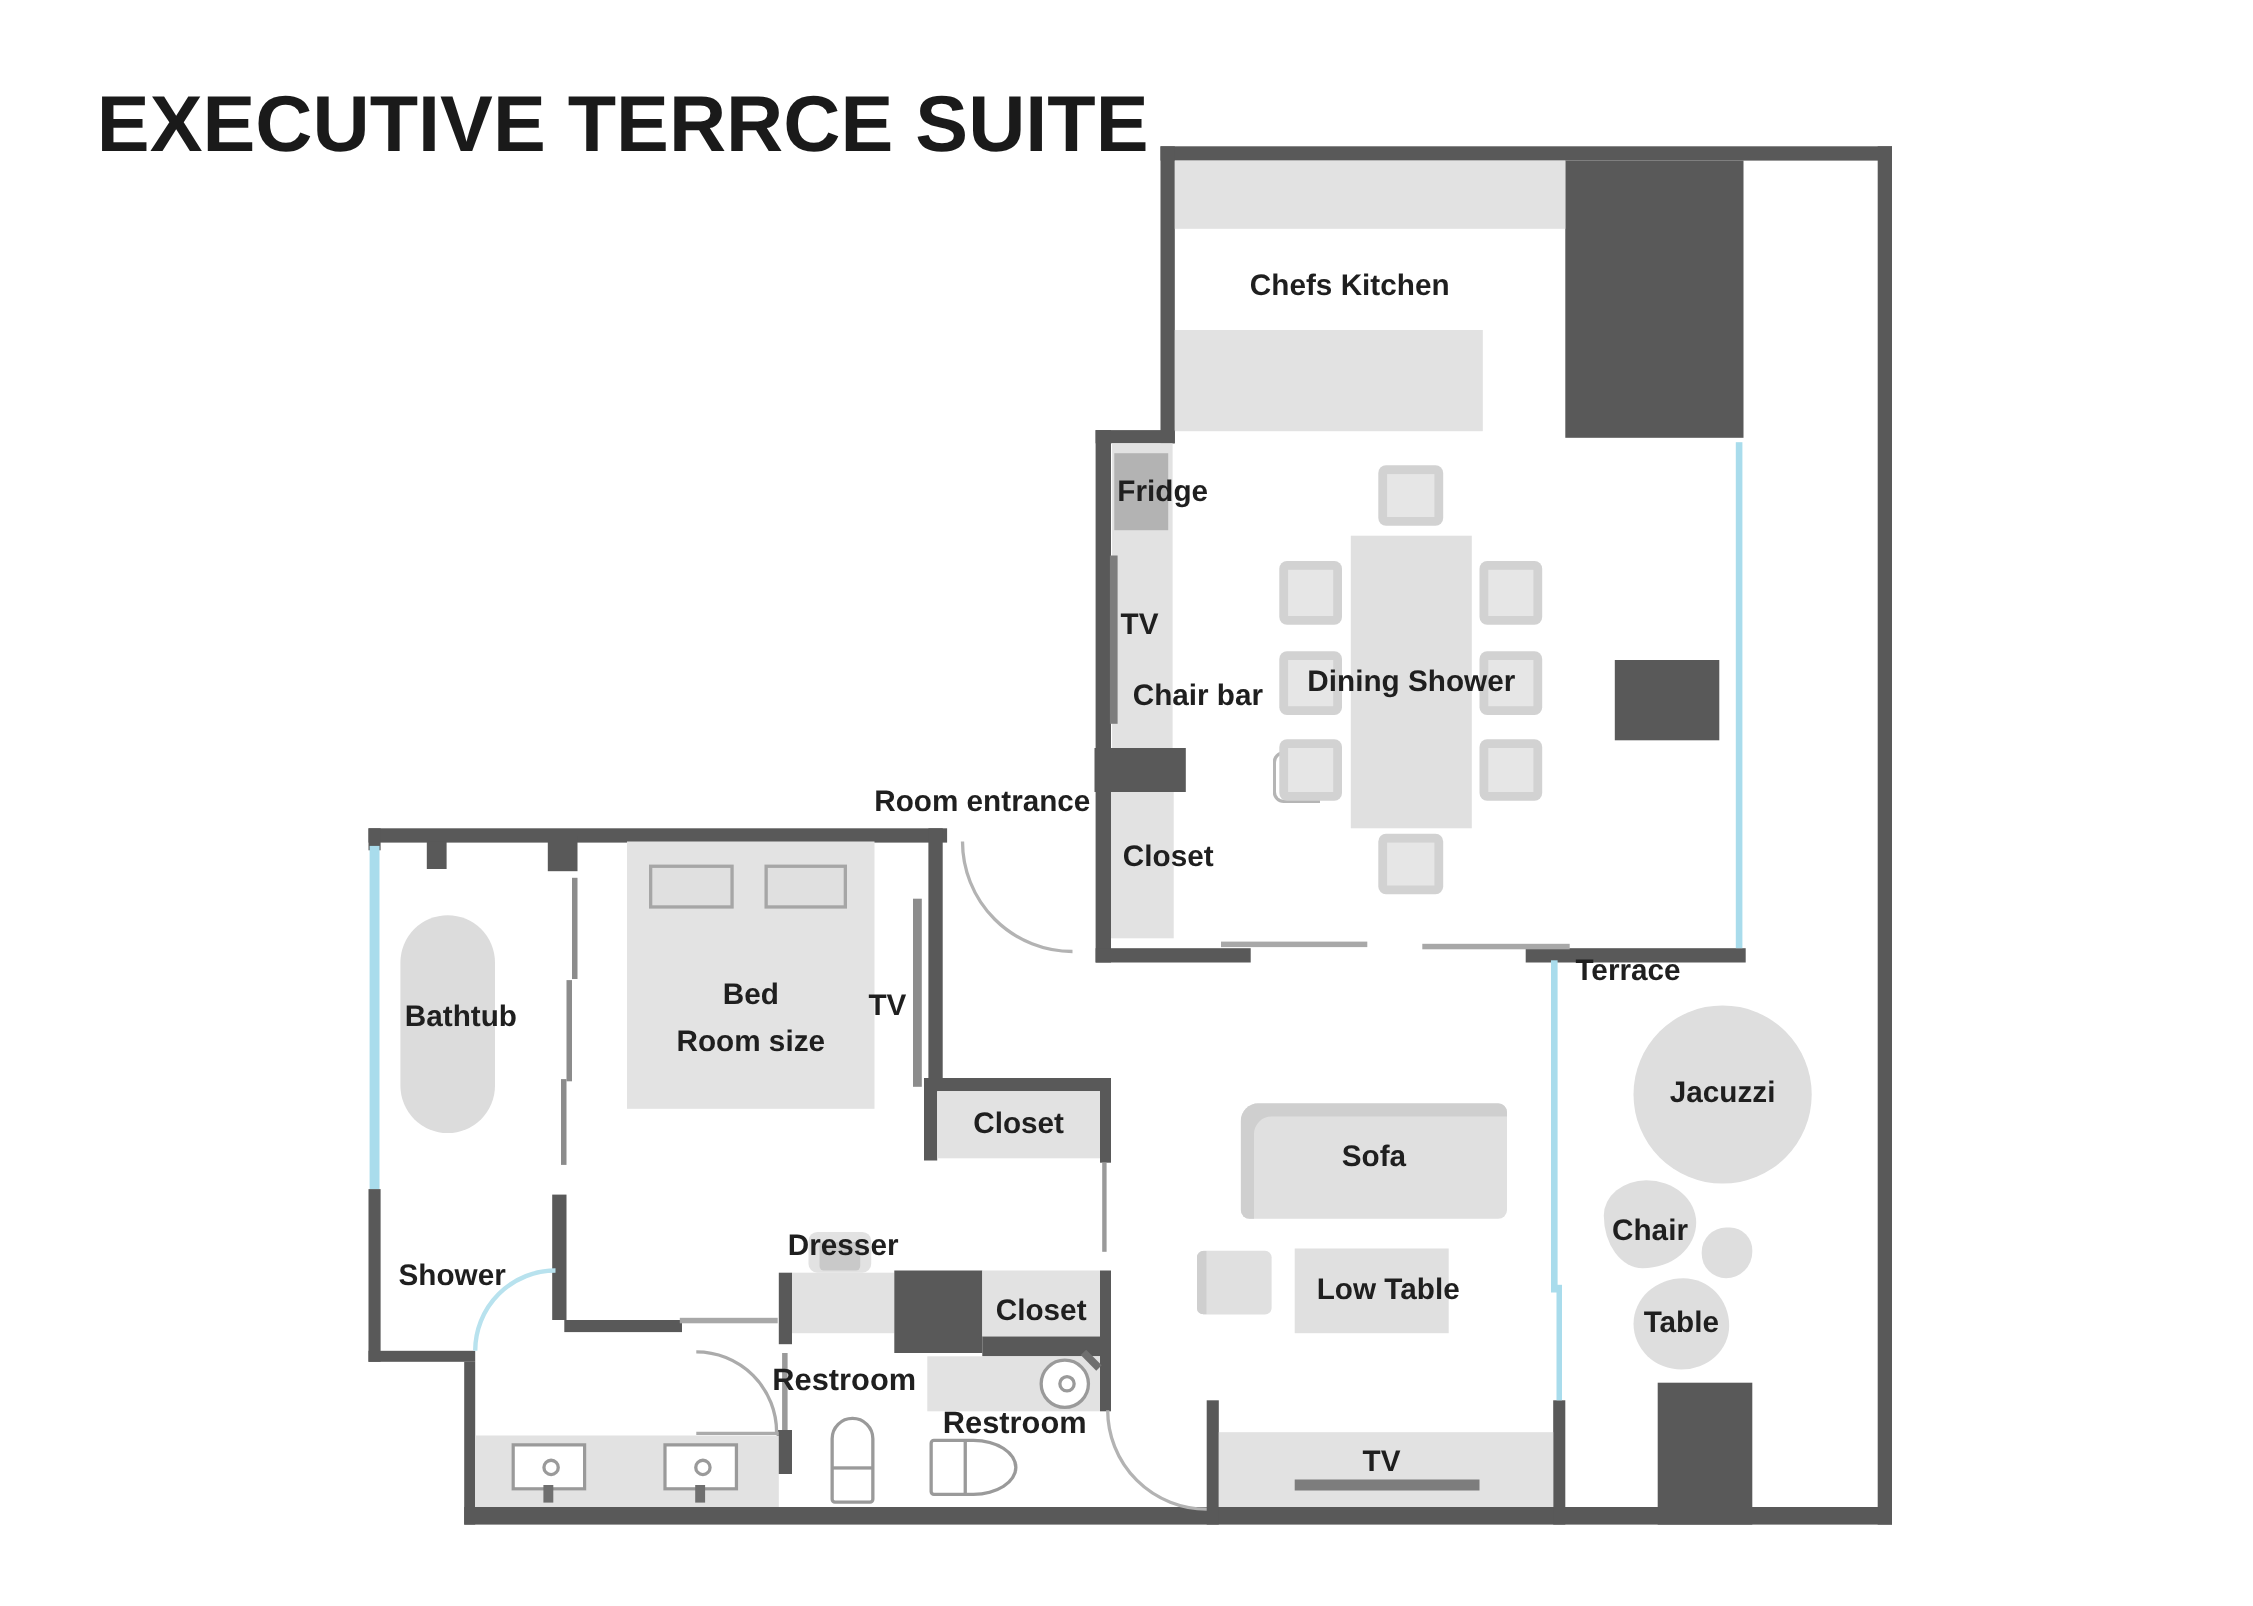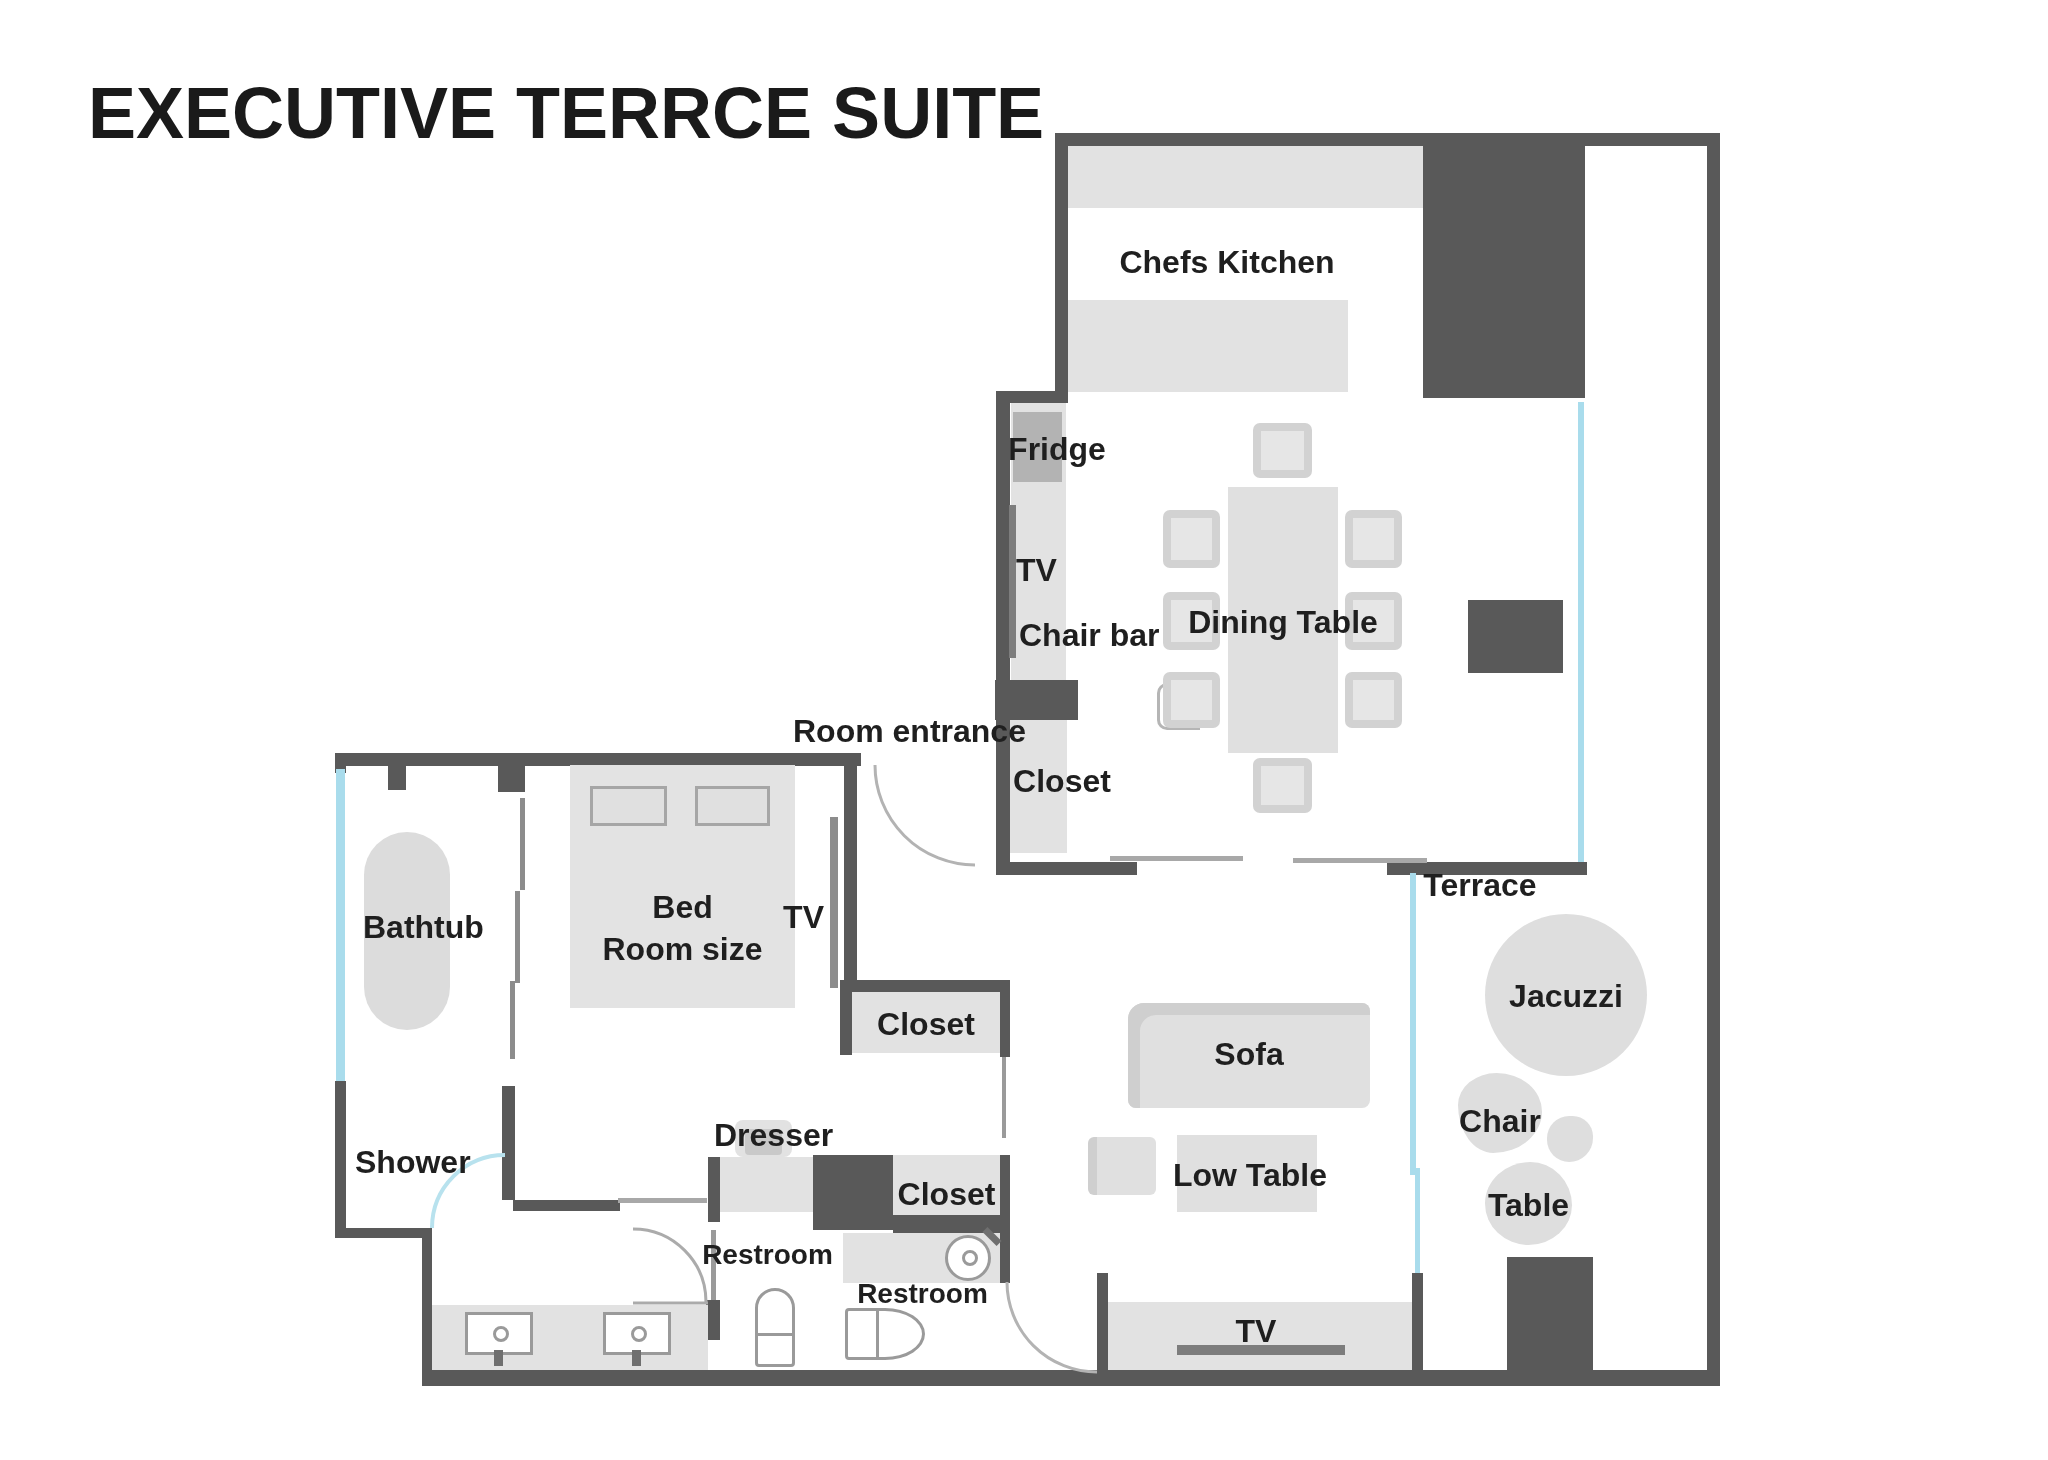--- a/index.html
+++ b/index.html
@@ -5,21 +5,21 @@
   html,body{margin:0;padding:0;background:#ffffff;}
   .plan{position:relative;width:2048px;height:1460px;background:#ffffff;overflow:hidden;
         font-family:"Liberation Sans",sans-serif;}
   .abs{position:absolute;}
   .w{position:absolute;background:#595959;}           
   .track{position:absolute;background:#a8a8a8;}       
   .thin{position:absolute;background:#8c8c8c;}        
   .fur{position:absolute;background:#e2e2e2;}         
   .glass{position:absolute;background:#a9dcec;}       
   .tvbar{position:absolute;background:#8c8c8c;}
-  .lbl{position:absolute;color:#1f1f1f;font-weight:700;font-size:32px;line-height:1.1;
+  .lbl{position:absolute;color:#1f1f1f;font-weight:700;font-size:27px;line-height:1.1;
        text-align:center;white-space:nowrap;}
   .title{position:absolute;left:88px;top:72px;color:#1a1a1a;font-weight:800;
          font-size:72px;letter-spacing:0px;white-space:nowrap;}
   .chair{position:absolute;background:#d2d2d2;border-radius:7px;}
   .chair::after{content:"";position:absolute;inset:8px;background:#e6e6e6;}
   .pillow{position:absolute;background:#e0e0e0;border:3px solid #a6a6a6;box-sizing:border-box;}
   .sink{position:absolute;background:#ffffff;border:3px solid #9a9a9a;box-sizing:border-box;}
   .sink::after{content:"";position:absolute;left:50%;top:45%;width:10px;height:10px;margin:-6px 0 0 -6px;
                border:3px solid #9a9a9a;border-radius:50%;}
   .faucet{position:absolute;background:#6f6f6f;}
@@ -147,21 +147,21 @@
     <path d="M875,765 A100,100 0 0 0 975,865" stroke="#b3b3b3" stroke-width="3" fill="none"></path>
     <path d="M1007,1282 A90,90 0 0 0 1097,1372" stroke="#b3b3b3" stroke-width="3" fill="none"></path>
     <path d="M633,1229 A73,73 0 0 1 706,1302 M633,1303 L708,1303" stroke="#ababab" stroke-width="3" fill="none"></path>
     <path d="M432,1228 A73,73 0 0 1 505,1155" stroke="#b8e2ee" stroke-width="4" fill="none"></path>
   </svg>
 
   <div class="lbl" style="left:1107px;top:245px;width:240px;">Chefs Kitchen</div>
   <div class="lbl" style="left:1005px;top:432px;width:104px;">Fridge</div>
   <div class="lbl" style="left:1016px;top:553px;width:40px;">TV</div>
   <div class="lbl" style="left:1019px;top:618px;width:140px;">Chair bar</div>
-  <div class="lbl" style="left:1183px;top:605px;width:200px;">Dining Table</div>
+  <div class="lbl" style="left:1183px;top:605px;width:200px;">Dining Shower</div>
   <div class="lbl" style="left:1012px;top:764px;width:100px;">Closet</div>
   <div class="lbl" style="left:793px;top:714px;width:200px;">Room entrance</div>
   <div class="lbl" style="left:363px;top:910px;width:112px;">Bathtub</div>
   <div class="lbl" style="left:570px;top:890px;width:225px;">Bed</div>
   <div class="lbl" style="left:570px;top:932px;width:225px;">Room size</div>
   <div class="lbl" style="left:780px;top:900px;width:44px;text-align:right;">TV</div>
   <div class="lbl" style="left:852px;top:1007px;width:148px;">Closet</div>
   <div class="lbl" style="left:355px;top:1145px;width:112px;">Shower</div>
   <div class="lbl" style="left:714px;top:1118px;width:105px;z-index:3;">Dresser</div>
   <div class="lbl" style="left:893px;top:1177px;width:107px;">Closet</div>

